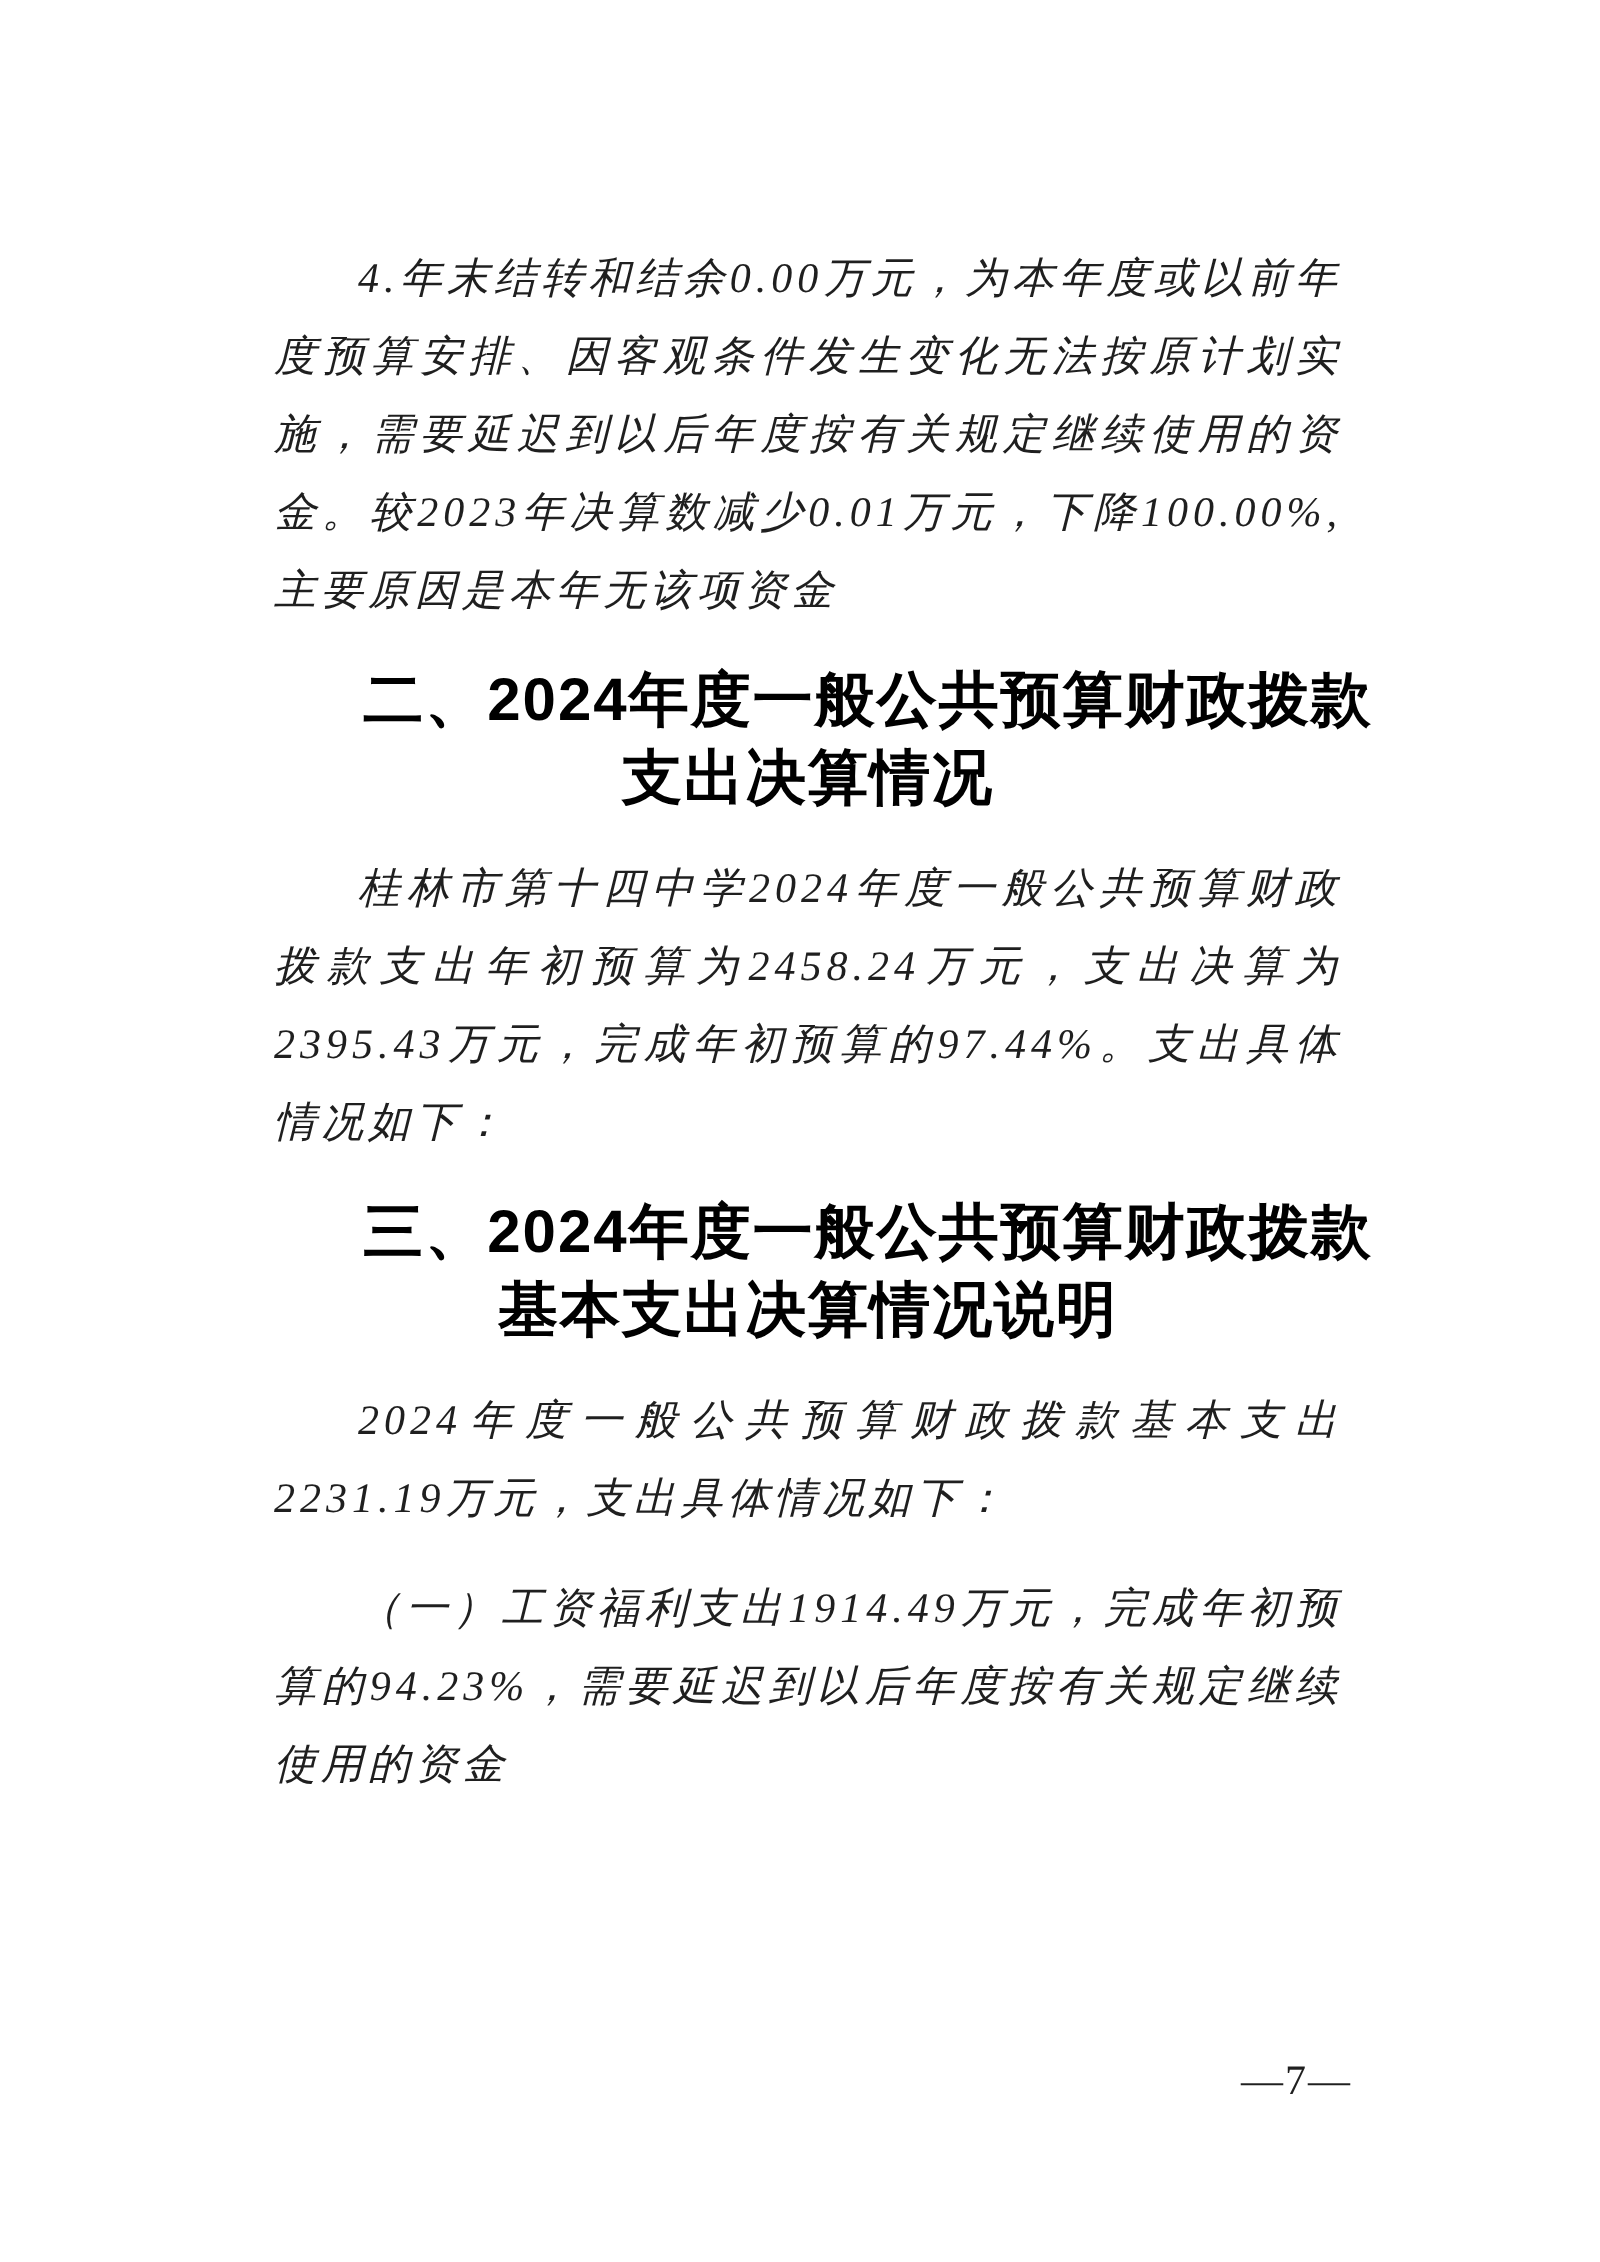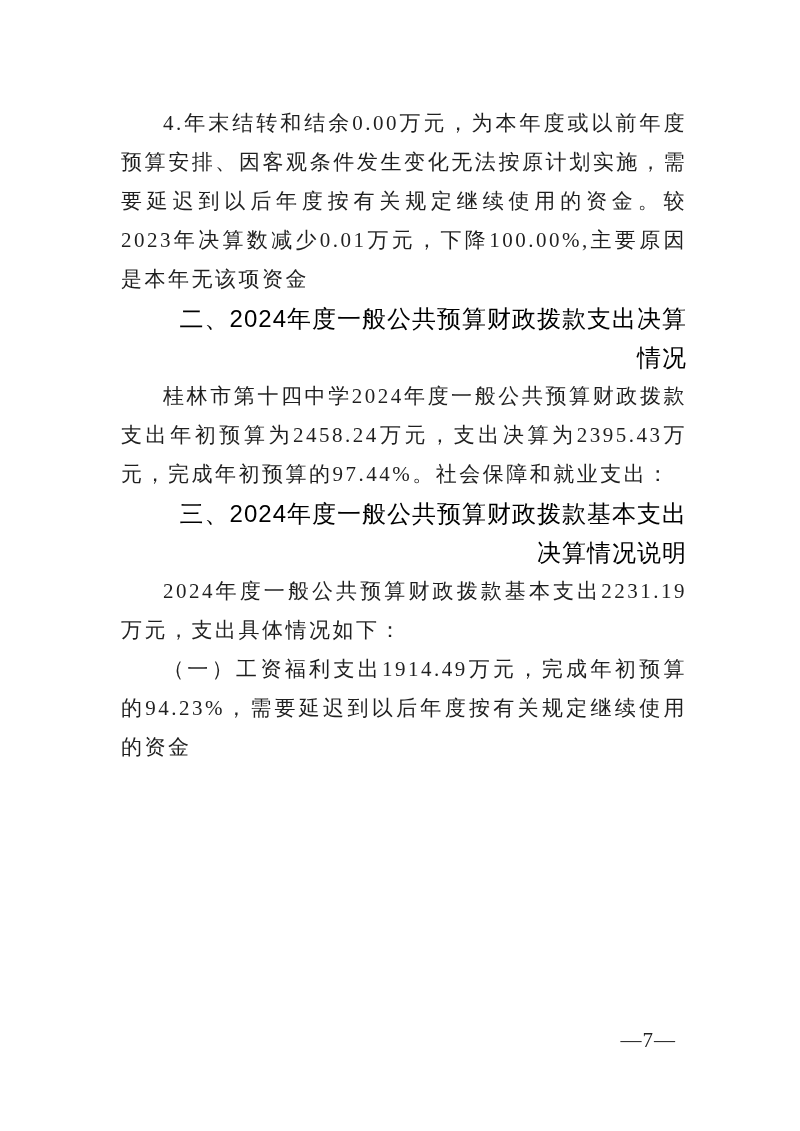--- a/index.html
+++ b/index.html
@@ -15,56 +15,57 @@
     overflow: hidden;
     font-family: "Liberation Serif", "DejaVu Serif", serif;
   }
   .content {
     position: absolute;
     left: 121px;
     top: 104px;
     width: 566px;
   }
   .para {
-    margin: 0;
+    margin: 16px;
     font-size: 21px;
     line-height: 39px;
     letter-spacing: 2.5px;
     text-indent: 2em;
     text-align: justify;
     color: #1f1f1f;
     font-family: "Liberation Serif", "DejaVu Serif", serif;
+    font-style: italic;
   }
   .heading {
     margin: 0;
-    font-size: 24px;
+    font-size: 30px;
     line-height: 39px;
     letter-spacing: 1px;
     text-indent: 2em;
-    text-align: right;
+    text-align: center;
     color: #000000;
-    font-weight: normal;
+    font-weight: bold;
     font-family: "Liberation Sans", "DejaVu Sans", sans-serif;
   }
   .page-number {
     position: absolute;
     top: 1028px;
     right: 124px;
     font-size: 21px;
     letter-spacing: 1px;
     color: #1f1f1f;
     font-family: "Liberation Serif", "DejaVu Serif", serif;
   }
 </style>
 </head>
 <body>
 
 <div class="page">
   <main class="content" id="content">
       <p class="para">4.年末结转和结余0.00万元，为本年度或以前年度预算安排、因客观条件发生变化无法按原计划实施，需要延迟到以后年度按有关规定继续使用的资金。较2023年决算数减少0.01万元，下降100.00%,主要原因是本年无该项资金</p>
       <p class="heading">二、2024年度一般公共预算财政拨款支出决算情况</p>
-      <p class="para">桂林市第十四中学2024年度一般公共预算财政拨款支出年初预算为2458.24万元，支出决算为2395.43万元，完成年初预算的97.44%。社会保障和就业支出：</p>
+      <p class="para">桂林市第十四中学2024年度一般公共预算财政拨款支出年初预算为2458.24万元，支出决算为2395.43万元，完成年初预算的97.44%。支出具体情况如下：</p>
       <p class="heading">三、2024年度一般公共预算财政拨款基本支出决算情况说明</p>
       <p class="para">2024年度一般公共预算财政拨款基本支出2231.19万元，支出具体情况如下：</p>
       <p class="para">（一）工资福利支出1914.49万元，完成年初预算的94.23%，需要延迟到以后年度按有关规定继续使用的资金</p>
     </main>
   <div class="page-number">—7—</div>
 </div>
 
 </body></html>

